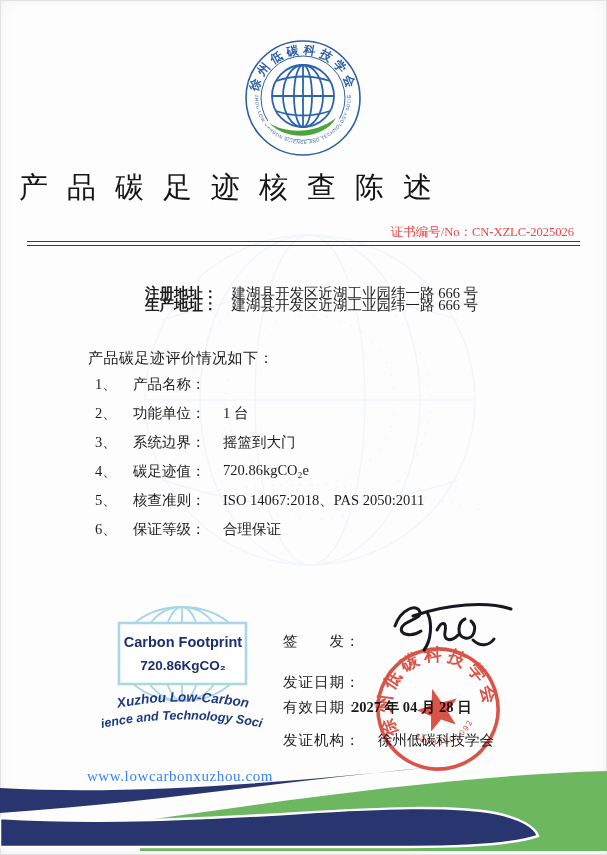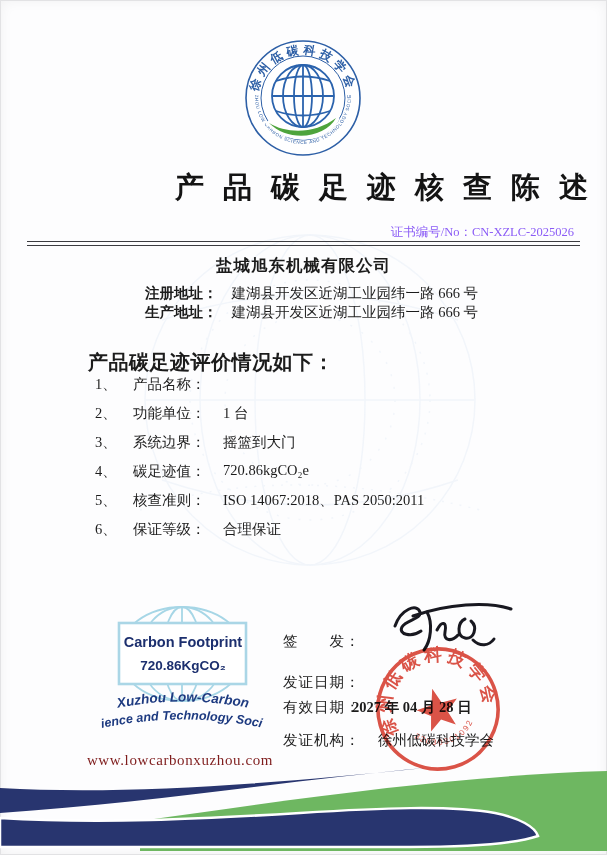--- a/index.html
+++ b/index.html
@@ -4,39 +4,39 @@
 <style>
   html,body{margin:0;padding:0;background:#e9e9e9;}
   .page{
     position:relative;width:607px;height:855px;margin:0 auto;
     background:#fdfdfe;overflow:hidden;
     font-family:"Liberation Serif","DejaVu Serif",serif;color:#1c1c1c;
     box-shadow:inset 0 0 0 1px #e2e2e4, inset 0 0 14px rgba(0,0,0,.06);
   }
   .abs{position:absolute;}
   
-  .title-cn{top:168px;left:0;right:0;text-align:right;font-size:29px;font-weight:bold;
+  .title-cn{top:168px;left:0;right:0;text-align:left;font-size:29px;font-weight:normal;
             letter-spacing:19px;text-indent:19px;color:#141414;}
   .title-en{top:203px;left:0;right:0;text-align:center;font-size:17.5px;color:#16181c;letter-spacing:.4px;}
-  .cert-no{top:224px;right:33px;font-size:12.5px;color:#8b5cf6;}
+  .cert-no{top:224px;right:33px;font-size:12.5px;color:#ef4444;}
   .rule{top:241px;left:27px;right:27px;height:2.5px;border-top:1.6px solid #3c3c40;border-bottom:1px solid #3c3c40;}
   
   .company-name{top:255px;left:0;right:0;text-align:center;font-size:16.5px;font-weight:bold;letter-spacing:1px;}
   .addr{left:0;right:0;text-align:center;font-size:14.5px;padding-left:16px;}
   .addr .lbl{font-weight:600;margin-right:14px;}
-  .addr1{top:284px;} .addr2{top:303px;}
-  
-  .eval-heading{top:349px;left:88px;font-size:20px;font-weight:bold;letter-spacing:.5px;}
+  .addr1{top:284px;} .addr2{top:296px;}
+  
+  .eval-heading{top:349px;left:88px;font-size:15px;font-weight:normal;letter-spacing:.5px;}
   .eval-list{top:375px;left:0;width:607px;}
   .eval-row{display:flex;font-size:14.5px;height:29px;align-items:flex-start;}
   .eval-no{width:38px;margin-left:95px;}
   .eval-lbl{width:90px;}
   .eval-val{margin-left:0;}
   
-  .website{top:752px;left:60px;width:240px;text-align:center;font-size:15px;letter-spacing:.6px;color:#7f1d1d;}
+  .website{top:768px;left:60px;width:240px;text-align:center;font-size:15px;letter-spacing:.6px;color:#3b82f6;}
   
   .r-lbl{font-size:14.5px;letter-spacing:1px;}
   .r-val{font-size:14.5px;}
   .bold{font-weight:600;}
   .sign-lbl{top:632px;left:283px;}
   .d1-lbl{top:673px;left:283px;} .d1-val{top:673px;left:352px;}
   .d2-lbl{top:698px;left:283px;} .d2-val{top:698px;left:352px;}
   .d3-lbl{top:731px;left:283px;} .d3-val{top:731px;left:378px;}
   .stamp{mix-blend-mode:multiply;}
   svg{display:block;}
@@ -85,21 +85,20 @@
     <path d="M24,84 C42,97 74,98 95,80 C84,103 46,108 24,84 Z" fill="#ffffff" stroke="#ffffff" stroke-width="4"></path>
     <path d="M26,85 C44,96 72,96 93,80 C82,100 46,105 26,85 Z" fill="#4ea43c"></path>
   </svg>
 
   <div class="abs title-cn">产品碳足迹核查陈述</div>
   <div class="abs cert-no">
     <span>证书编号/No：</span><span>CN-XZLC-2025026</span>
   </div>
   <div class="abs rule"></div>
 
-  <div class="abs company-name">盐城旭东机械有限公司</div>
   <div class="abs addr addr1">
     <span class="lbl">注册地址：</span><span>建湖县开发区近湖工业园纬一路 666 号</span>
   </div>
   <div class="abs addr addr2">
     <span class="lbl">生产地址：</span><span>建湖县开发区近湖工业园纬一路 666 号</span>
   </div>
 
   <div class="abs eval-heading">产品碳足迹评价情况如下：</div>
   <div class="abs eval-list">
     <div class="eval-row">

